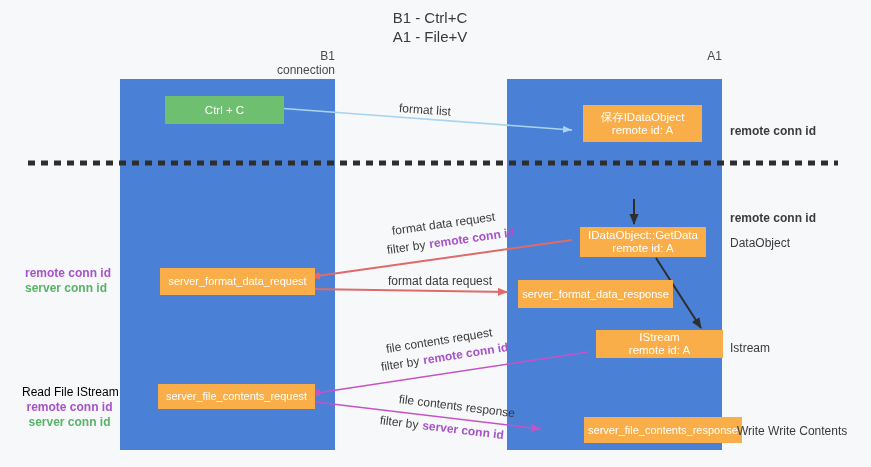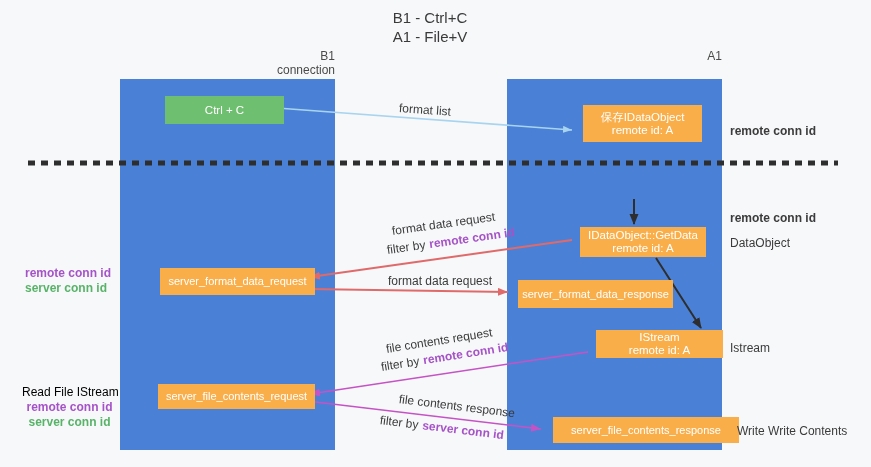--- a/index.html
+++ b/index.html
@@ -112,21 +112,21 @@
 
   <div class="box orange" style="left:588px;top:330px;width:127px;height:28px">
     <div>IStream</div>
     <div>remote id: A</div>
   </div>
 
   <div class="box orange small" style="left:150px;top:384px;width:157px;height:25px">
     <div>server_file_contents_request</div>
   </div>
 
-  <div class="box orange small" style="left:545px;top:417px;width:186px;height:26px">
+  <div class="box orange small" style="left:576px;top:417px;width:158px;height:26px">
     <div>server_file_contents_response</div>
   </div>
 
   <div class="msg r-pos4" style="left:399px;top:101px">format list</div>
 
   <div class="msg r-neg8" style="left:392px;top:224px">format data request</div>
   <div class="msg r-neg8" style="left:387px;top:243px">
     <span class="pre">filter by</span><span class="purple">remote conn id</span>
   </div>
 

